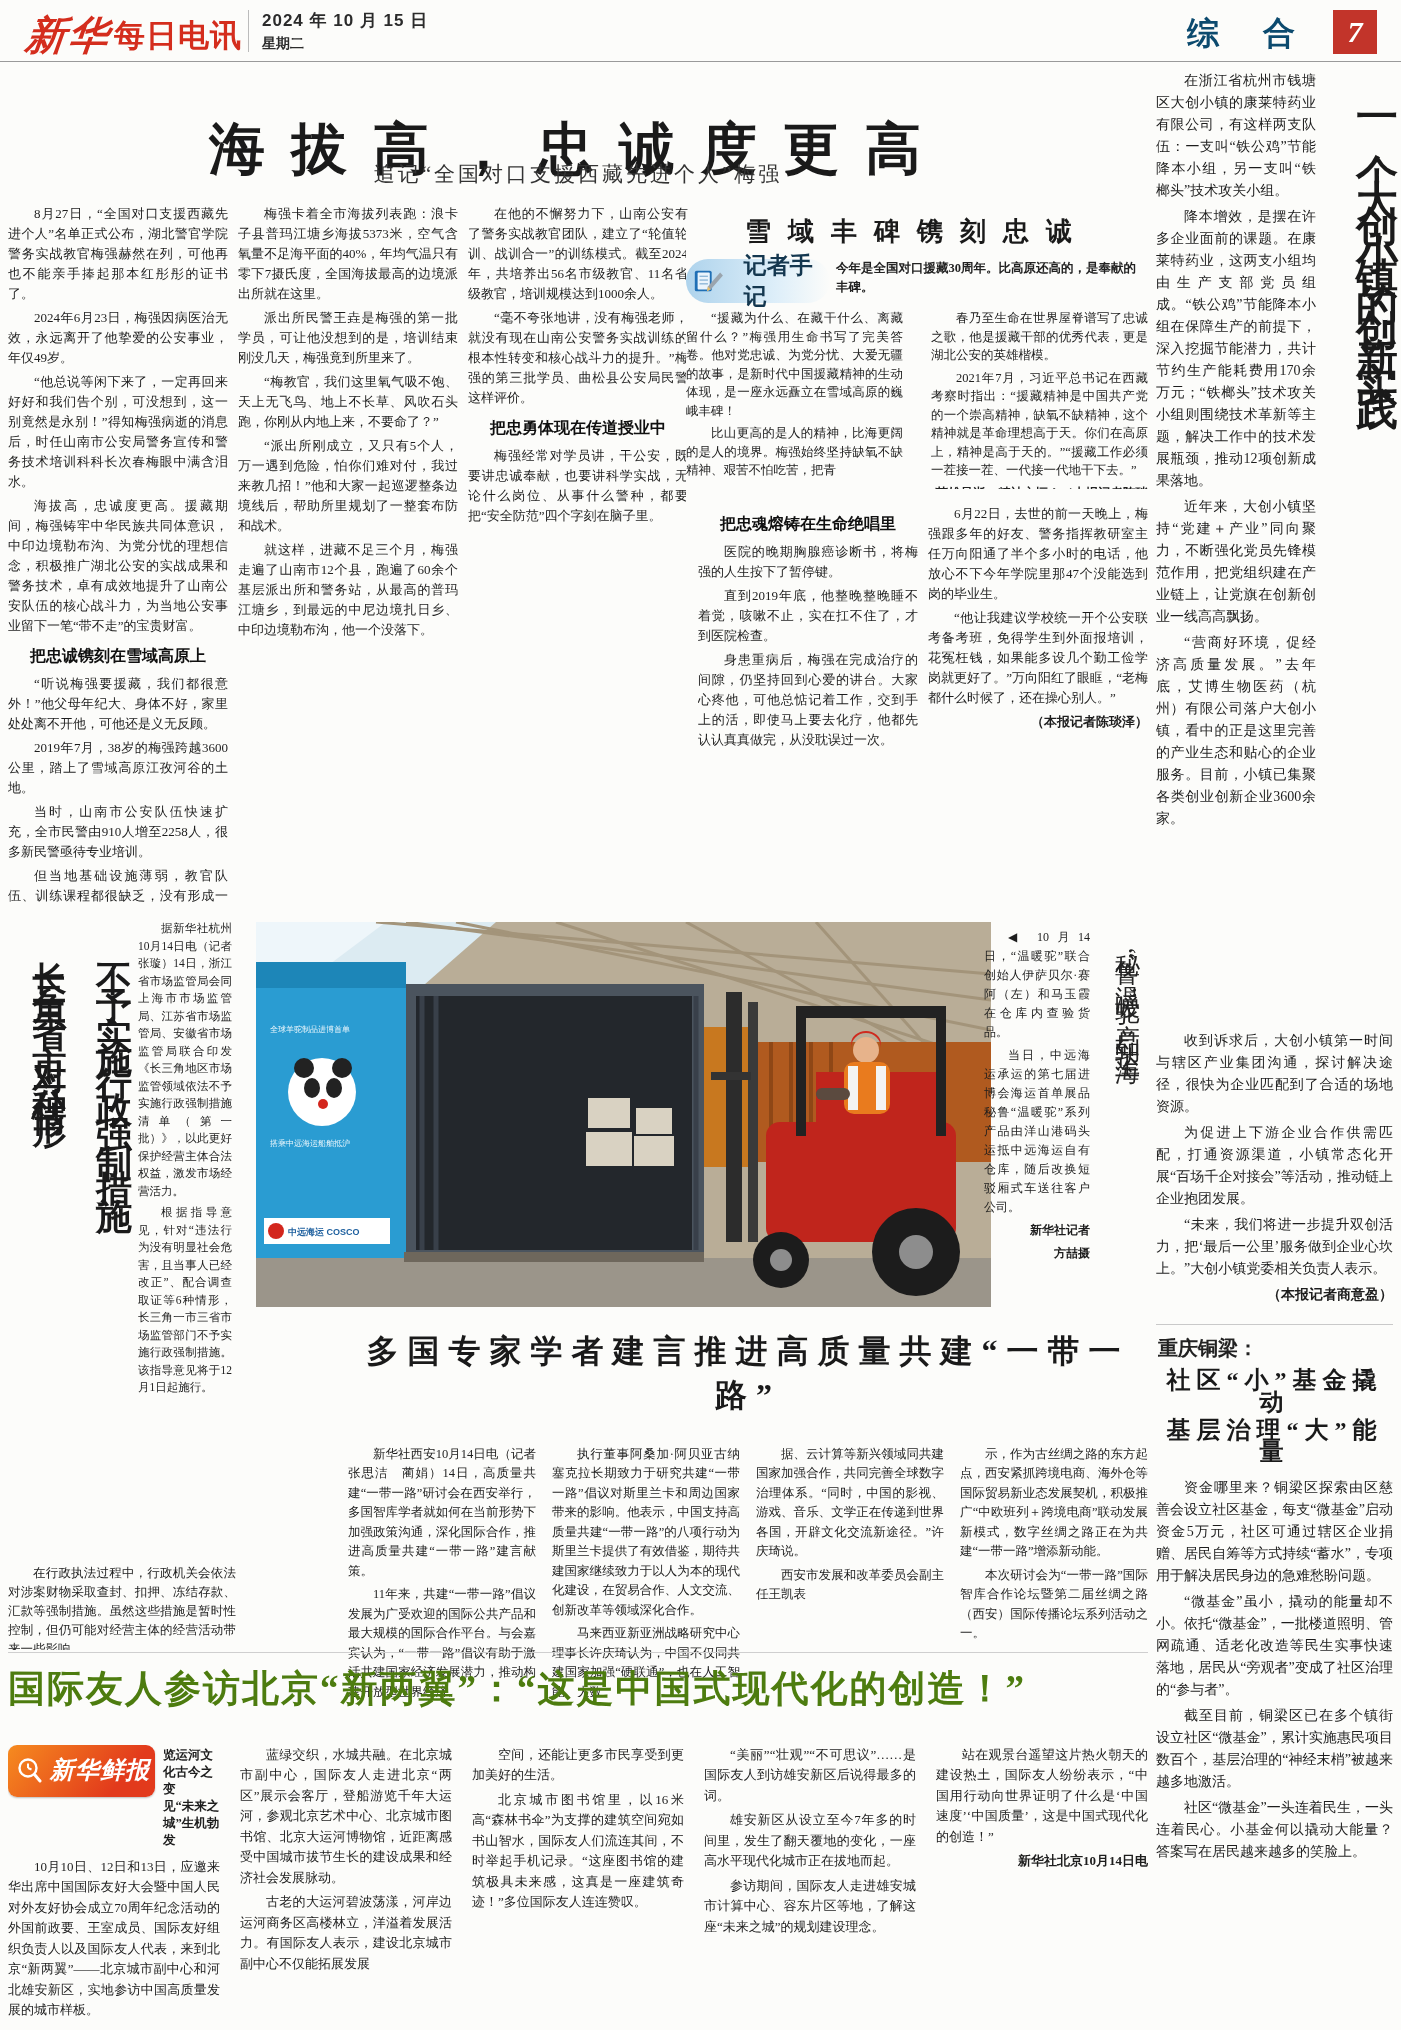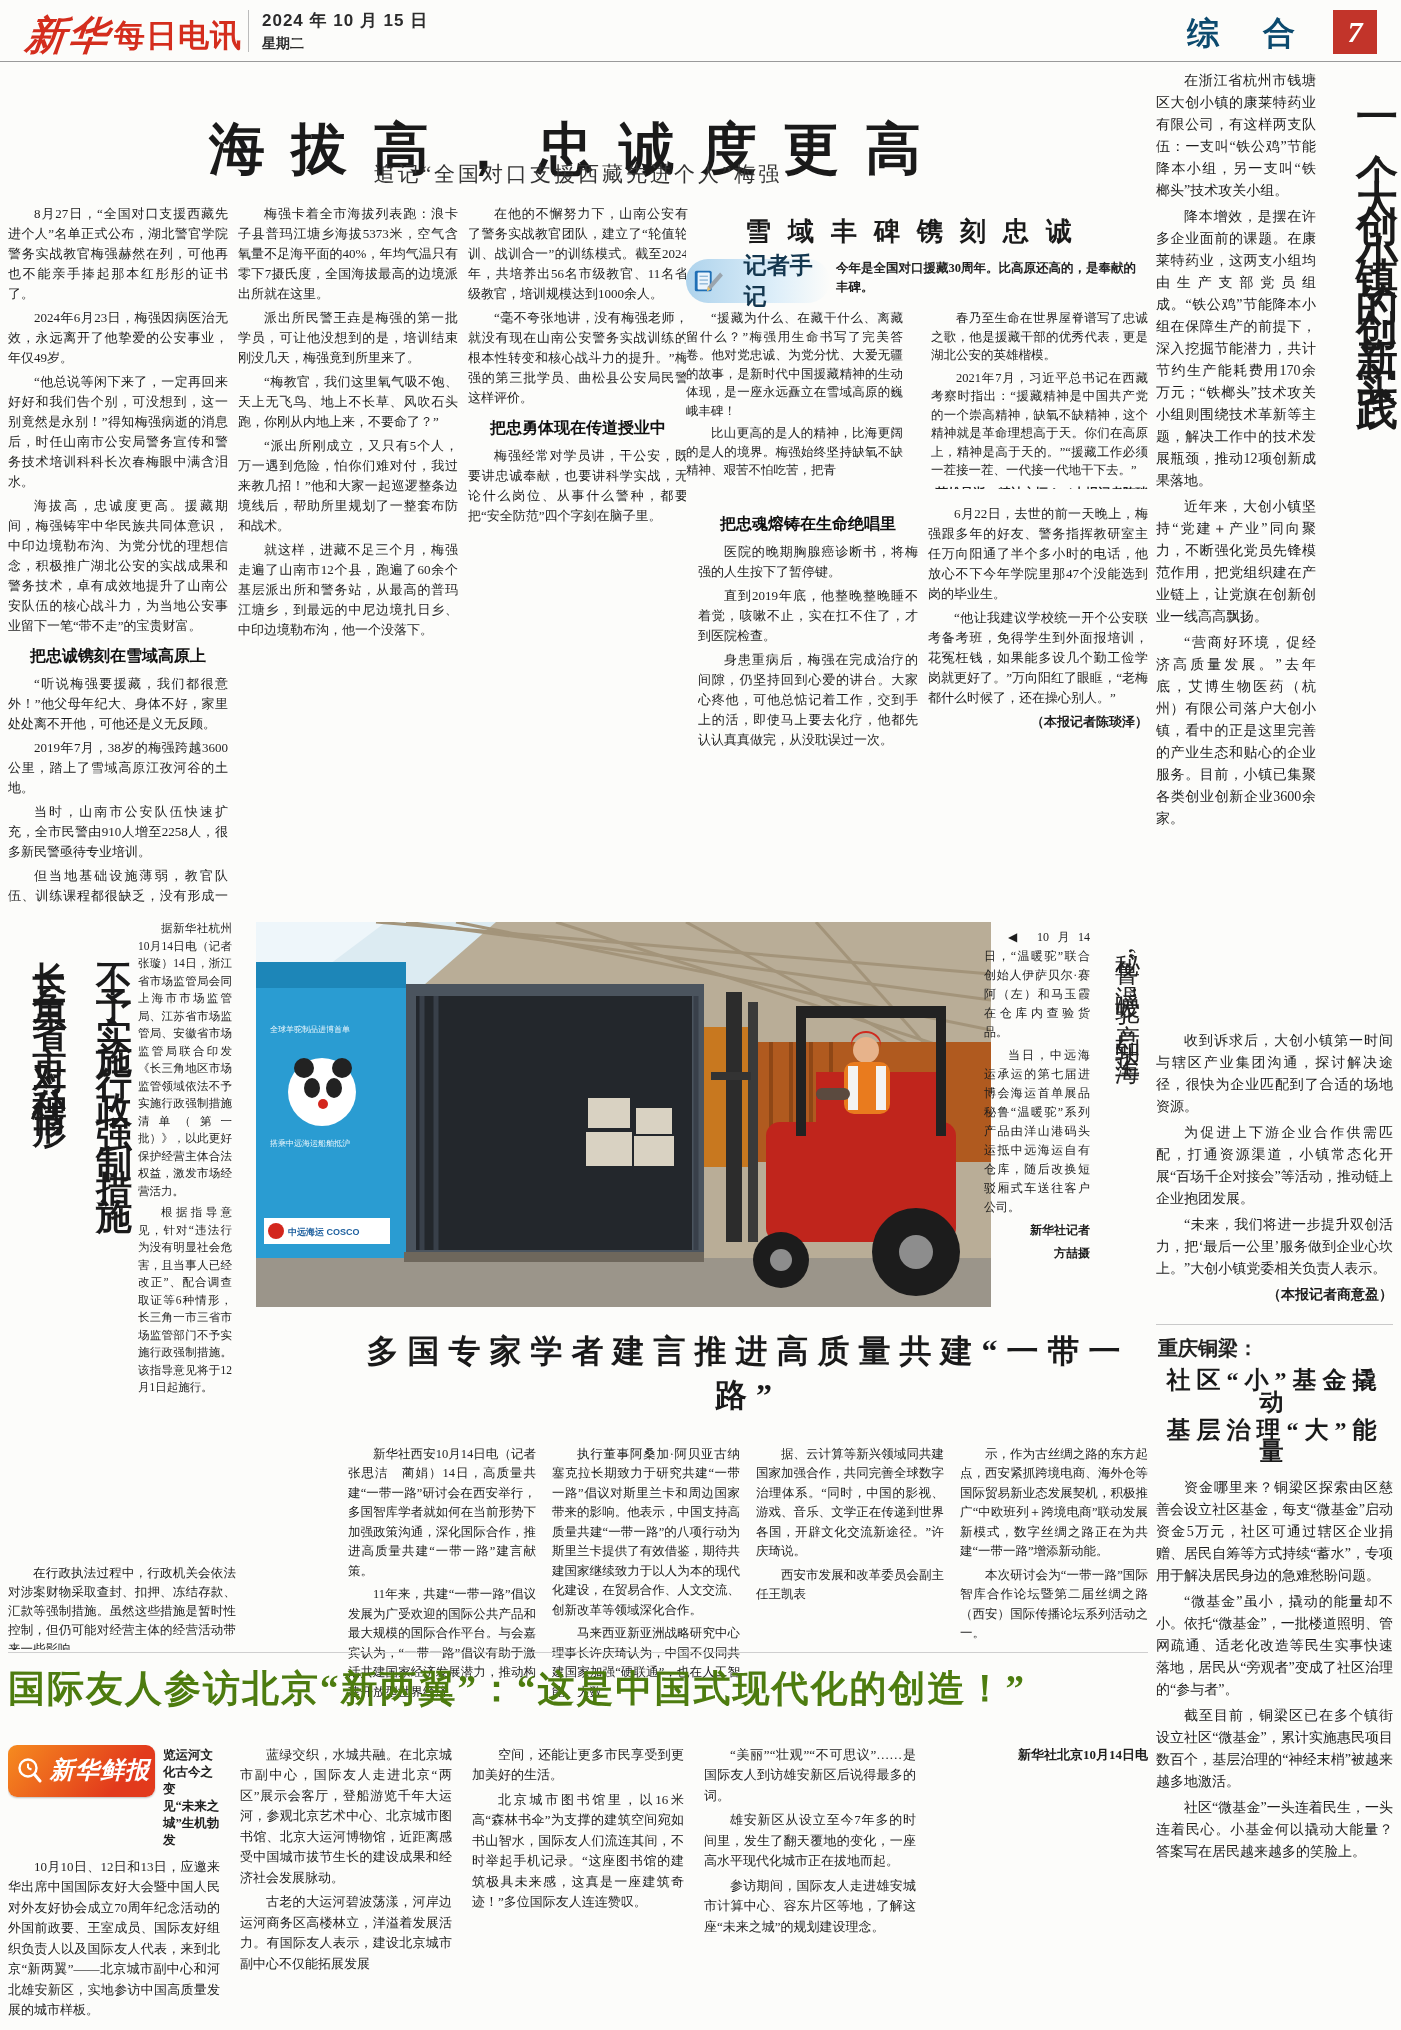--- a/index.html
+++ b/index.html
@@ -368,18 +368,19 @@
       <div id="vc3" class="col">
           <p class="para">空间，还能让更多市民享受到更加美好的生活。</p>
           <p class="para">北京城市图书馆里，以16米高“森林书伞”为支撑的建筑空间宛如书山智水，国际友人们流连其间，不时举起手机记录。“这座图书馆的建筑极具未来感，这真是一座建筑奇迹！”多位国际友人连连赞叹。</p>
         </div>
       <div id="vc4" class="col">
           <p class="para">“美丽”“壮观”“不可思议”……是国际友人到访雄安新区后说得最多的词。</p>
           <p class="para">雄安新区从设立至今7年多的时间里，发生了翻天覆地的变化，一座高水平现代化城市正在拔地而起。</p>
           <p class="para">参访期间，国际友人走进雄安城市计算中心、容东片区等地，了解这座“未来之城”的规划建设理念。</p>
         </div>
       <div id="vc5" class="col">
+          <p class="para">站在观景台遥望这片热火朝天的建设热土，国际友人纷纷表示，“中国用行动向世界证明了什么是‘中国速度’‘中国质量’，这是中国式现代化的创造！”</p>
           <p class="para sign">新华社北京10月14日电</p>
         </div>
     </div>
   </div>
 
 </div>
 
 </body></html>

